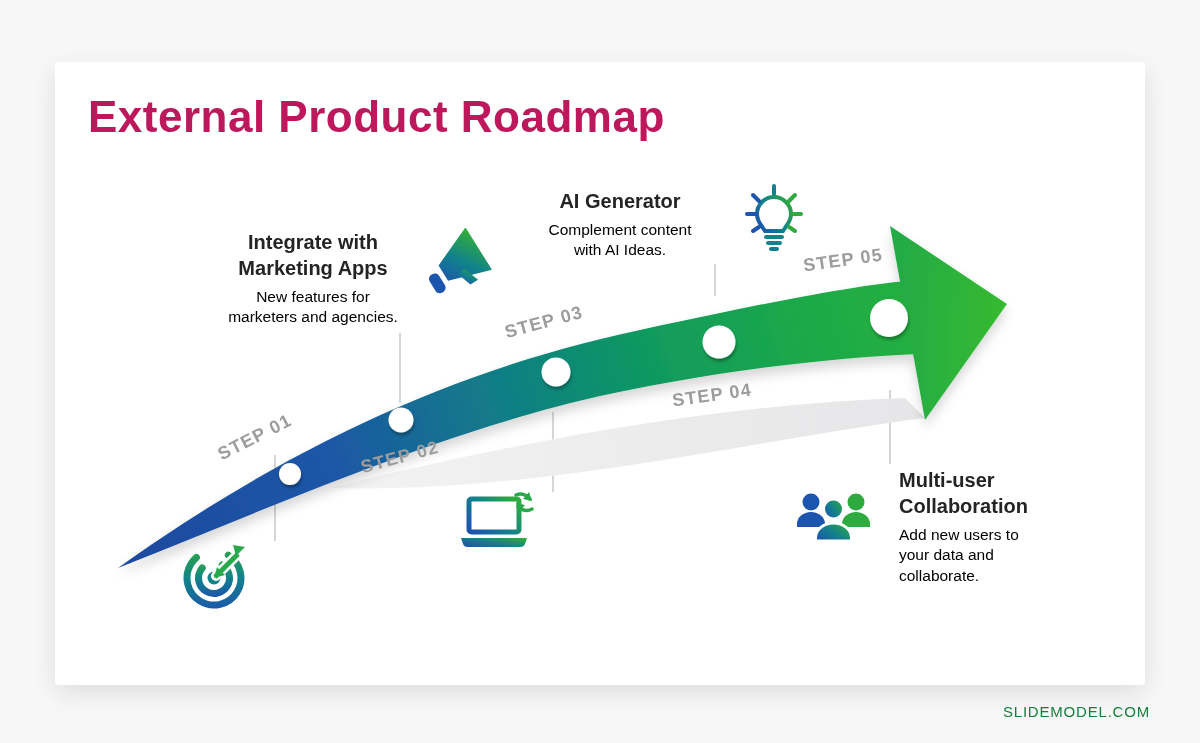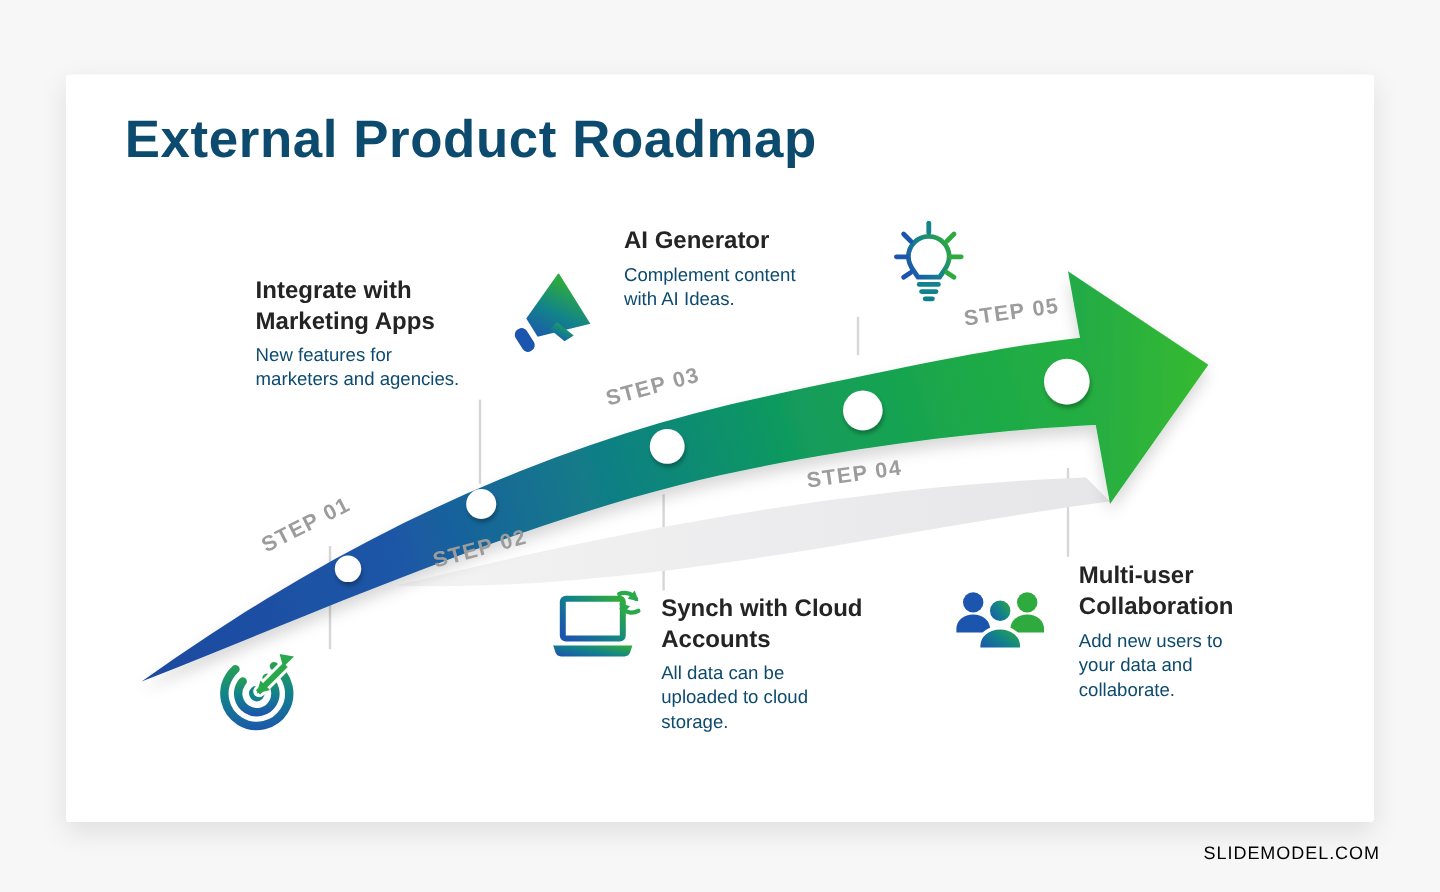--- a/index.html
+++ b/index.html
@@ -1,31 +1,31 @@
 <!DOCTYPE html>
 <html><head>
 <meta charset="utf-8">
 <style>
   html,body{margin:0;padding:0;background:#f7f7f8;}
   .stage{position:relative;width:1200px;height:743px;background:#f7f7f8;
          font-family:"Liberation Sans",sans-serif;overflow:hidden;}
   .card{position:absolute;left:55px;top:62px;width:1090px;height:623px;
         background:#ffffff;border-radius:3px;box-shadow:0 8px 24px rgba(0,0,0,.10);}
-  .title{position:absolute;left:104px;top:92px;margin:0;font-size:44px;font-weight:bold;
-         color:#0c4a6e;letter-spacing:.5px;z-index:3;}
+  .title{position:absolute;left:88px;top:92px;margin:0;font-size:44px;font-weight:bold;
+         color:#be185d;letter-spacing:.5px;z-index:3;}
   svg.arrow{position:absolute;left:0;top:0;z-index:2;}
   .connector{position:absolute;width:2px;background:#d6d6d6;z-index:1;}
   .step-label{position:absolute;z-index:3;font-weight:bold;font-size:18px;color:#9c9c9c;
               letter-spacing:1.2px;white-space:nowrap;}
   .item{position:absolute;z-index:3;}
   .item .t{margin:0;font-size:20px;font-weight:bold;color:#242424;line-height:1.3;white-space:pre-line;}
-  .item .d{margin:6px 0 0;font-size:15.5px;color:#0c4a6e;line-height:1.32;white-space:pre-line;}
-  .right{text-align:left;}
+  .item .d{margin:6px 0 0;font-size:15.5px;color:#000000;line-height:1.32;white-space:pre-line;}
+  .right{text-align:center;}
   .icon{position:absolute;z-index:3;}
-  .watermark{position:absolute;right:50px;top:703px;font-size:15px;color:#000000;
+  .watermark{position:absolute;right:50px;top:703px;font-size:15px;color:#15803d;
              letter-spacing:.8px;z-index:1;margin-left:36px;}
 </style>
 </head>
 <body>
 
 <div class="stage">
 
   <div class="card"></div>
 
   <h1 class="title">External Product Roadmap</h1>
@@ -134,27 +134,20 @@
       <circle cx="33" cy="39" r="27" stroke-width="7" stroke-dasharray="135 35" transform="rotate(-58 33 39)"></circle>
       <circle cx="33" cy="39" r="15.5" stroke-width="7" stroke-dasharray="75 23" transform="rotate(-58 33 39)"></circle>
     </g>
     <circle cx="33" cy="39" r="6.5" fill="#12838a"></circle>
     <line x1="59" y1="13" x2="35" y2="37" stroke="#ffffff" stroke-width="10" stroke-linecap="round"></line>
     <line x1="57" y1="15" x2="34" y2="38" stroke="#2aa84c" stroke-width="5"></line>
     <path d="M33 39 l11 -3 -8 -8 z" fill="#2aa84c"></path>
     <path d="M52 6 l12 2 -9 9 z" fill="#2aa84c"></path>
   </svg>
 
-  <div class="item" style="left:551px;top:494px;width:190px;">
-    <p class="t">Synch with Cloud
-Accounts</p>
-    <p class="d">All data can be
-uploaded to cloud
-storage.</p>
-  </div>
   <svg class="icon" style="left:459px;top:489px;" width="82" height="66" viewBox="0 0 82 66">
     <rect x="10" y="10" width="50" height="33" rx="2.5" fill="none" stroke="url(#gi)" stroke-width="5"></rect>
     <path d="M2 49 h66 l-2 6 a5 5 0 0 1 -4.5 3 h-53 a5 5 0 0 1 -4.5 -3 z" fill="url(#gi)"></path>
     <g fill="none" stroke="#2aa84c" stroke-width="3.5" stroke-linecap="round">
       <path d="M57 6 a11 10 0 0 1 14 4"></path>
       <path d="M73 20 a11 10 0 0 1 -14 -2"></path>
     </g>
     <path d="M70 3 l3 9 -9 -2 z" fill="#2aa84c"></path>
     <path d="M60 23 l-3 -9 9 2 z" fill="#2aa84c"></path>
   </svg>

